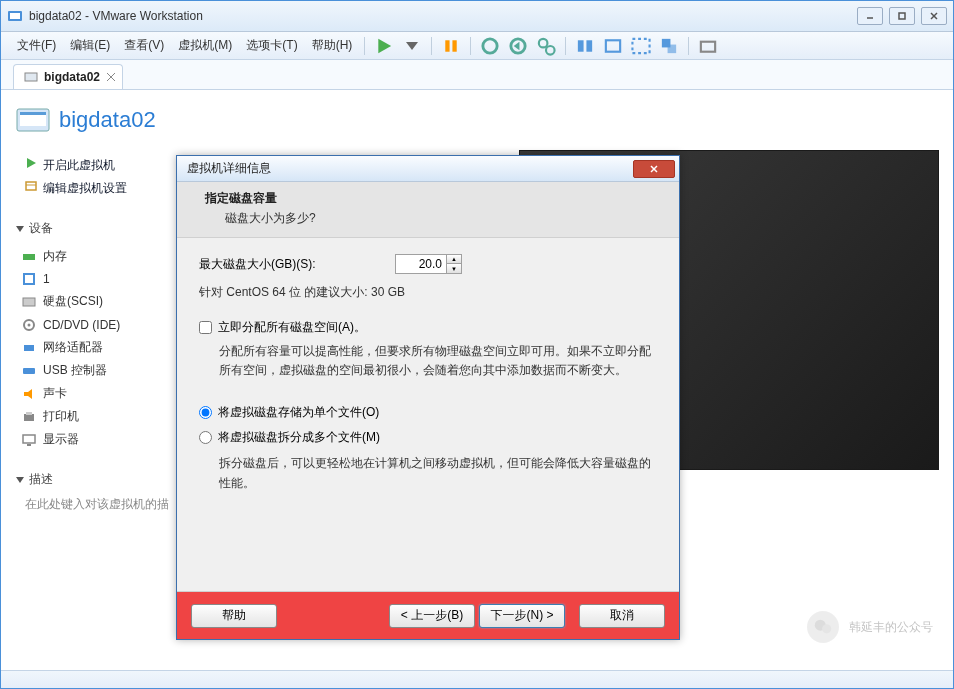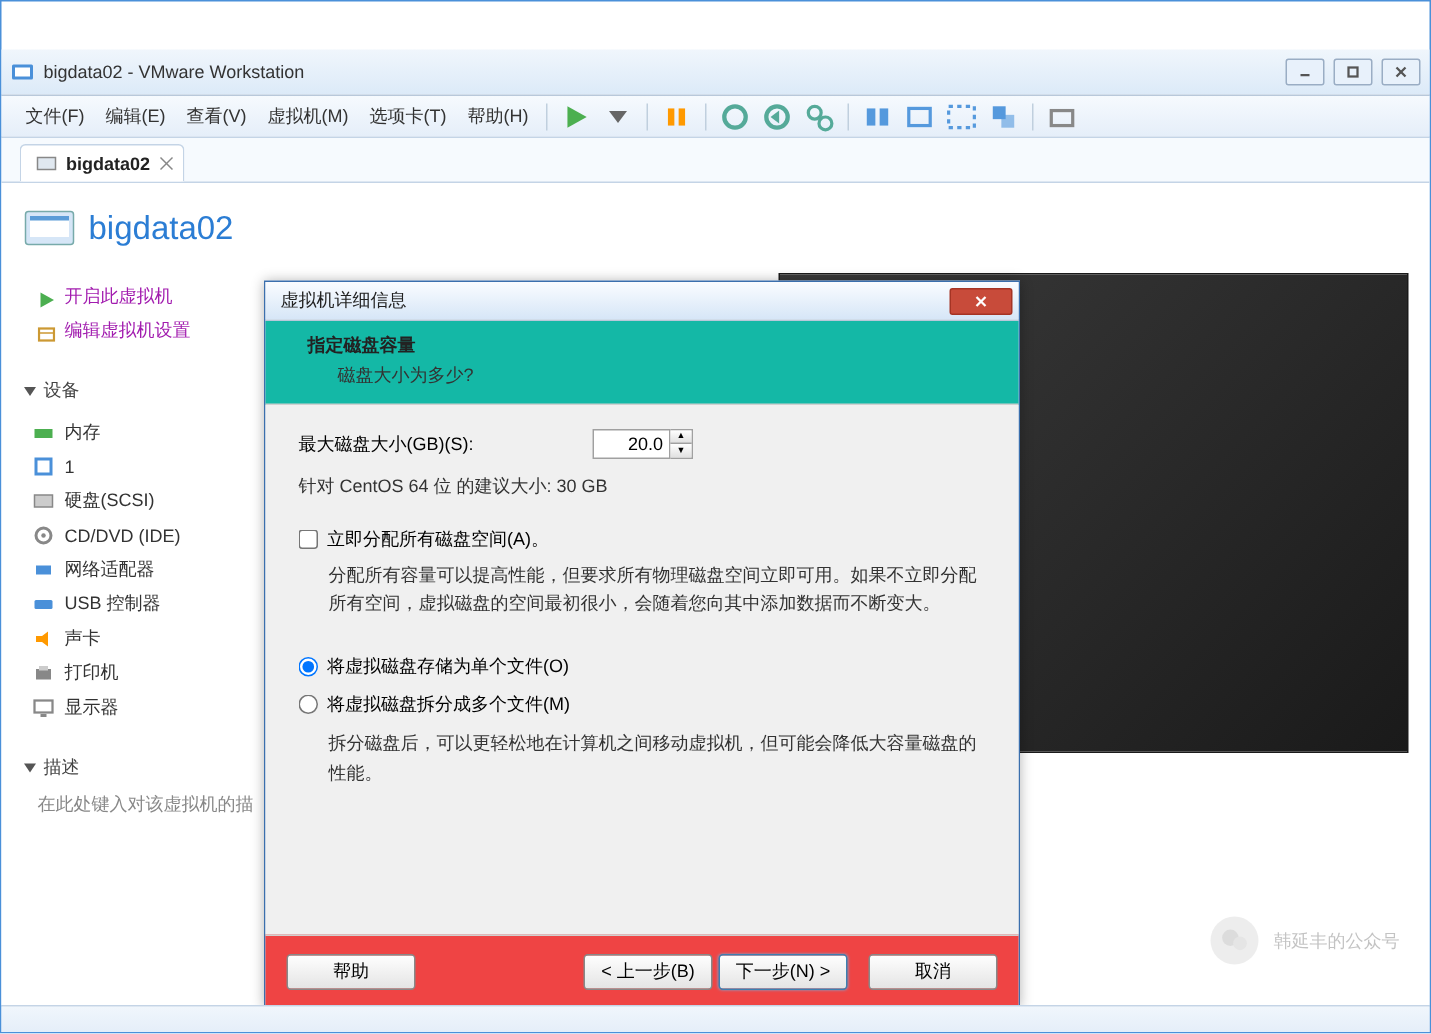--- a/index.html
+++ b/index.html
@@ -1,20 +1,20 @@
 <!DOCTYPE html>
 <html><head>
   <meta charset="utf-8">
   <style>
     * { margin: 0; padding: 0; box-sizing: border-box; font-family: "Microsoft YaHei", "Segoe UI", sans-serif; font-size: 12px; }
     body { background: #fff; width: 954px; height: 689px; overflow: hidden; position: relative; }
 
     .window { border: 1px solid #4a90d9; width: 954px; height: 689px; display: flex; flex-direction: column; }
 
-    .titlebar { height: 30px; background: linear-gradient(to bottom, #f0f6fc, #dceaf8); display: flex; align-items: center; padding: 15px 6px; border-bottom: 1px solid #b8c8da; margin-top: 32px; }
+    .titlebar { height: 30px; background: linear-gradient(to bottom, #f0f6fc, #dceaf8); display: flex; align-items: center; padding: 15px 6px; border-bottom: 1px solid #b8c8da; }
     .titlebar .app-icon { width: 16px; height: 16px; margin-right: 6px; display: inline-flex; }
     .titlebar .title-text { flex: 1; color: #333; }
     .window-btns { display: flex; gap: 6px; }
     .window-btns div { width: 26px; height: 18px; border: 1px solid #9aadc4; background: #e8f1fb; border-radius: 2px; display: flex; align-items: center; justify-content: center; color: #4a6; cursor: pointer; }
     .window-btns svg { width: 10px; height: 10px; }
 
     .menubar { height: 28px; background: linear-gradient(to bottom, #f6fafe, #e5eef9); border-bottom: 1px solid #c4d4e6; display: flex; align-items: center; padding: 0 10px; gap: 2px; }
     .menubar .menu-item { padding: 4px 6px; color: #333; cursor: pointer; }
     .menubar .sep { width: 1px; height: 18px; background: #c0cfde; margin: 0 4px; }
     .toolbar-icon { width: 20px; height: 20px; display: inline-flex; align-items: center; justify-content: center; margin: 0 3px; cursor: pointer; }
@@ -25,21 +25,21 @@
     .tab .tab-icon { width: 14px; height: 14px; }
     .tab .tab-close { position: absolute; right: 6px; top: 6px; width: 10px; height: 10px; cursor: pointer; }
 
     .content-area { flex: 1; display: flex; background: #fff; overflow: hidden; position: relative; }
 
     .sidebar { width: 270px; padding: 12px 0 12px 14px; background: #fff; }
     .vm-title { display: flex; align-items: center; gap: 8px; margin-bottom: 16px; }
     .vm-title .vm-icon { width: 36px; height: 36px; }
     .vm-title .vm-name { color: #2b7dd4; font-size: 22px; font-weight: normal; }
 
-    .action-link { color: #a21caf; padding: 3px 0; display: flex; align-items: flex-end; gap: 6px; cursor: pointer; margin-left: 10px; }
+    .action-link { color: #0f172a; padding: 3px 0; display: flex; align-items: flex-start; gap: 6px; cursor: pointer; margin-left: 10px; }
     .action-link svg { width: 12px; height: 12px; }
 
     .section-header { color: #444; margin-top: 20px; margin-bottom: 8px; display: flex; align-items: center; gap: 4px; font-size: 13px; }
     .section-header svg { width: 10px; height: 10px; }
 
     .device-list { margin-left: 6px; }
     .device-row { display: flex; align-items: center; padding: 3px 0; }
     .device-row .dev-icon { width: 16px; height: 16px; margin-right: 6px; display: inline-flex; }
     .device-row .dev-label { flex: 1; color: #333; }
     .device-row .dev-value { width: 60px; color: #333; }
@@ -60,21 +60,21 @@
 
     .statusbar { height: 18px; background: linear-gradient(to bottom, #f0f6fc, #e5eef9); border-top: 1px solid #c4d4e6; }
 
     
     .dialog-backdrop { position: absolute; left: 175px; top: 65px; width: 504px; height: 485px; background: #fff; border: 1px solid #3b6fad; box-shadow: 0 0 8px rgba(0,0,0,0.3); z-index: 10; display: flex; flex-direction: column; }
     .dialog-title { height: 26px; background: linear-gradient(to bottom, #fafcff, #d6e6f7); border-bottom: 1px solid #b8c8da; display: flex; align-items: center; padding: 0 4px 0 10px; }
     .dialog-title span { flex: 1; color: #222; }
     .dialog-close { width: 42px; height: 18px; background: #c84b3a; border: 1px solid #a53424; border-radius: 2px; display: flex; align-items: center; justify-content: center; cursor: pointer; }
     .dialog-close svg { width: 10px; height: 10px; stroke: #fff; }
 
-    .dialog-header { padding: 8px 18px 10px 28px; border-bottom: 1px solid #d0d0d0; background: #14b8a6; }
+    .dialog-header { padding: 8px 18px 10px 28px; border-bottom: 1px solid #d0d0d0; background: #e5e5e5; }
     .dialog-header .wiz-title { font-weight: bold; color: #222; font-size: 12px; }
     .dialog-header .wiz-sub { color: #333; margin-left: 20px; margin-top: 3px; }
 
     .dialog-body { flex: 1; background: #f0f0f0; padding: 16px 22px; }
     .field-row { display: flex; align-items: center; margin-bottom: 10px; }
     .field-row .flabel { width: 140px; }
     .field-row input[type="text"] { width: 52px; text-align: right; border: 1px solid #a0a0a0; padding: 2px 4px; background: #fff; }
     .spinner-btns { display: inline-flex; flex-direction: column; border: 1px solid #a0a0a0; border-left: none; }
     .spinner-btns div { width: 14px; height: 9px; background: linear-gradient(#fff,#e0e0e0); display: flex; align-items: center; justify-content: center; cursor: pointer; font-size: 6px; }
     .spinner-btns div:first-child { border-bottom: 1px solid #a0a0a0; }

